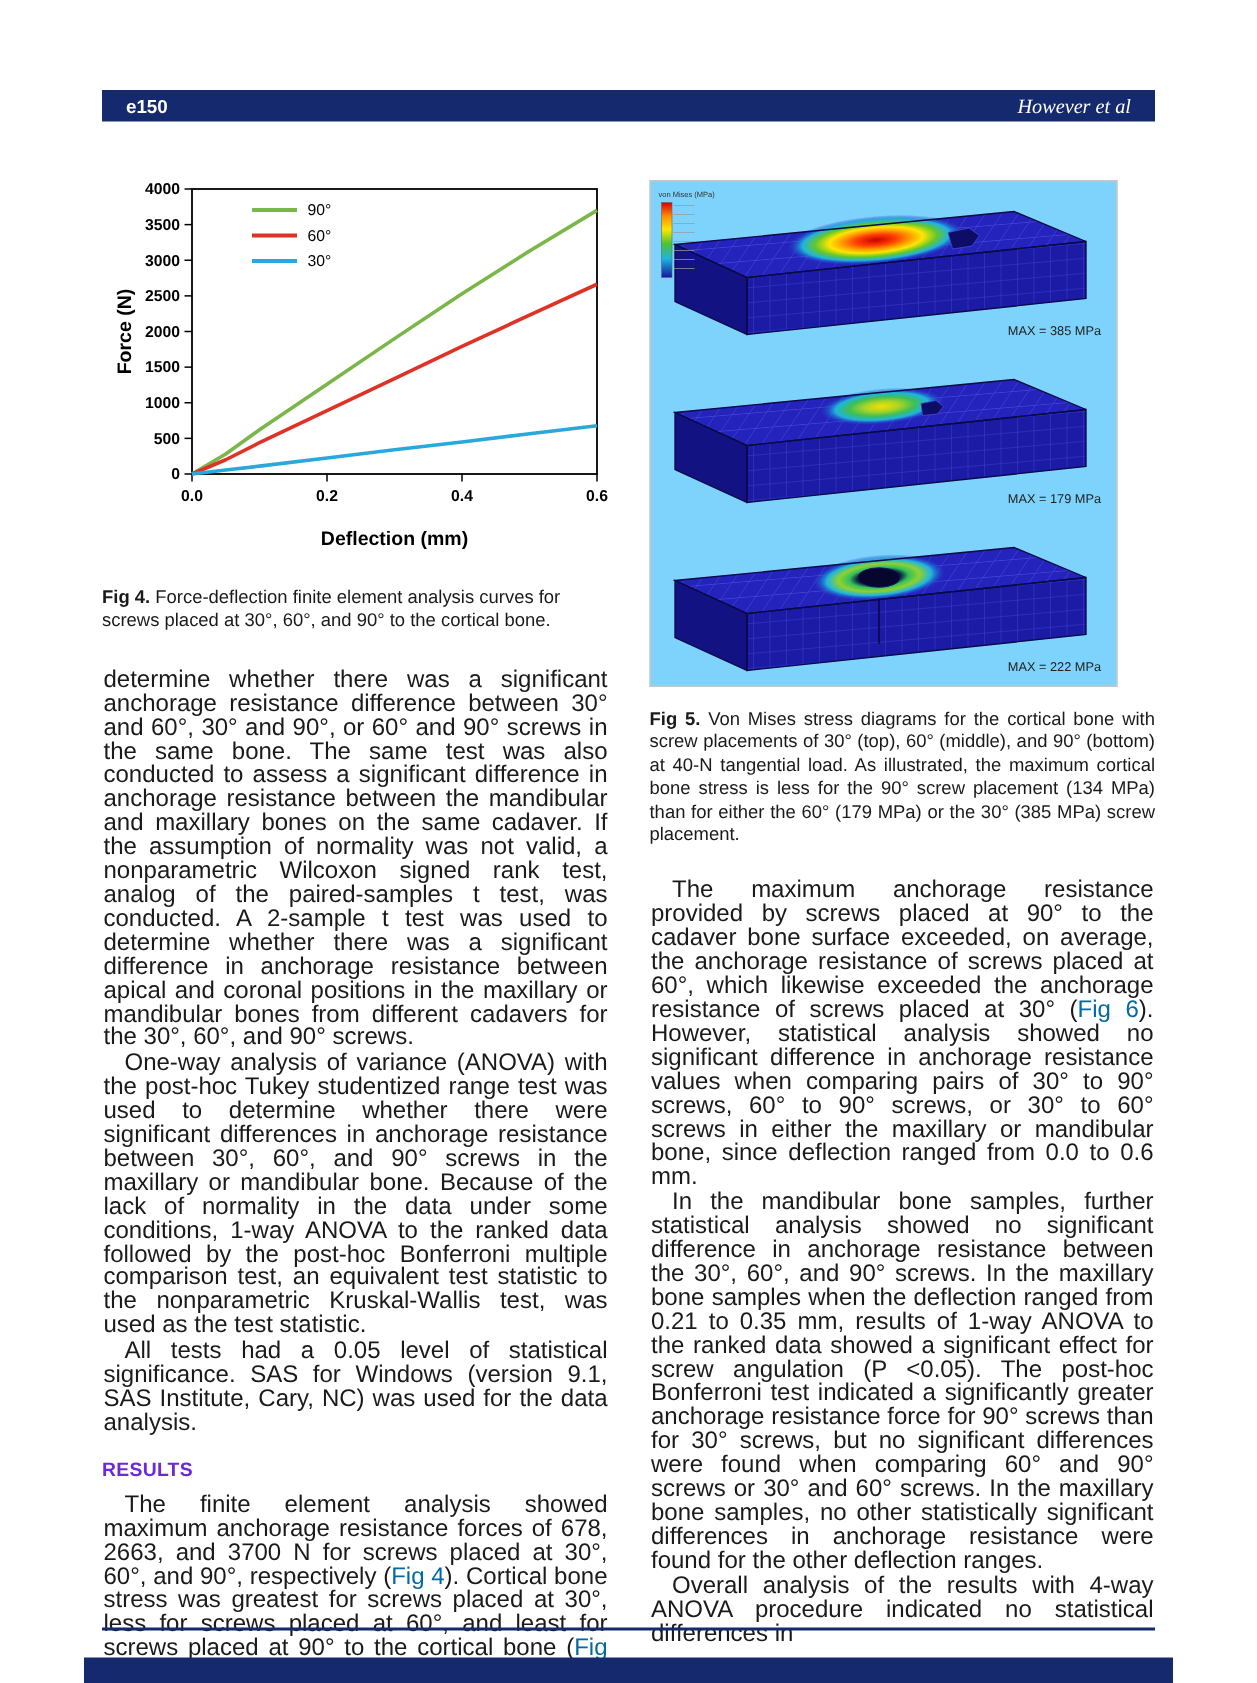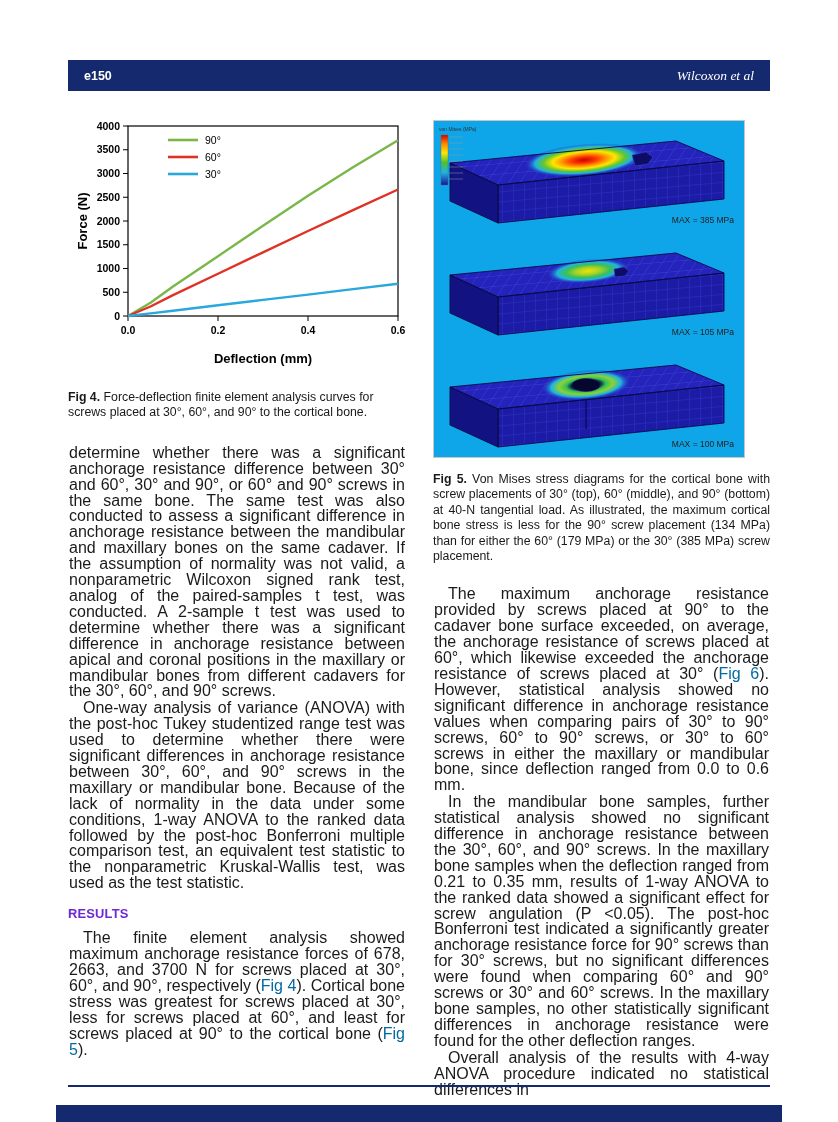--- a/index.html
+++ b/index.html
@@ -1,55 +1,55 @@
 <!DOCTYPE html>
 <html><head>
 <meta charset="utf-8">
 <style>
   html,body{margin:0;padding:0;background:#e8e8e8;}
   .page{position:relative;width:838px;height:1122px;background:#ffffff;margin:0 auto;
         font-family:"Liberation Sans",sans-serif;color:#1a1a1a;overflow:hidden;}
-  .header-bar{position:absolute;left:68px;top:60px;width:702px;height:31px;background:#152a6e;
+  .header-bar{position:absolute;left:68px;top:60px;width:702px;height:21px;background:#152a6e;
         color:#fff;display:flex;align-items:center;justify-content:space-between;
         padding:0 16px;box-sizing:border-box;}
   .header-page{font-size:12.5px;font-weight:700;}
   .header-title{font-family:"Liberation Serif",serif;font-style:italic;font-size:13.5px;}
   .col-left{position:absolute;left:68px;top:118px;width:338px;}
   .col-right{position:absolute;left:433px;top:120px;width:337px;}
   .body-p{font-size:16px;line-height:15.9px;text-align:justify;margin:1px;}
   .indent{text-indent:14px;}
   .caption{font-size:12.3px;line-height:15.4px;margin:14px 0 0 0;}
   .cap-just{text-align:justify;}
   .results-heading{color:#6d28d9;font-weight:700;font-size:12.9px;margin:15px 0 9px 0;letter-spacing:.2px;}
   .seg-bold{font-weight:700;margin-top:11px;}
   .seg-italic{}
   .seg-link{color:#0369a1;}
   svg text{font-family:"Liberation Sans",sans-serif;}
   .fig4-svg{margin-left:4px;}
-  .fig5-box{width:312px;height:338px;border:1px solid #c6c6c6;position:relative;background:#0ea5e9;box-sizing:border-box;}
+  .fig5-box{width:312px;height:338px;border:1px solid #c6c6c6;position:relative;background:#7dd3fc;box-sizing:border-box;}
   .fig5-panel{position:relative;height:112px;}
   .fig5-panel svg{position:absolute;left:2px;top:6px;}
   .max-label{position:absolute;right:10px;bottom:8px;font-size:8.5px;color:#222;}
   .colorbar{position:absolute;left:3px;top:3px;z-index:2;}
   .left-body{margin-top:24px;}
   .right-body{margin-top:22px;}
   .footer-rule{position:absolute;left:68px;top:1085px;width:702px;height:2px;background:#152a6e;}
   .footer-row{position:absolute;left:68px;top:1091px;width:702px;display:flex;justify-content:space-between;
         padding:0 16px;box-sizing:border-box;font-family:"Liberation Serif",serif;font-style:italic;
         color:#152a6e;font-size:13px;}
   .bottom-bar{position:absolute;left:56px;right:56px;bottom:0;height:17px;background:#152a6e;}
 </style>
 </head>
 <body>
 
 <div class="page">
 
   <div class="header-bar">
     <span class="header-page">e150</span>
-    <span class="header-title">Wilcoxon et al</span>
+    <span class="header-title">However et al</span>
   </div>
 
   <div class="col-left">
     <svg id="fig4-svg" class="fig4-svg" width="338" height="254">
         <rect x="56" y="8" width="270" height="190" fill="none" stroke="#000" stroke-width="1.2"></rect>
         <line x1="51" x2="56" y1="198" y2="198" stroke="#000" stroke-width="1"></line>
         <text x="48" y="201.5" text-anchor="end" font-size="10.5" font-weight="700" fill="#000">0</text>
         <line x1="51" x2="56" y1="174.25" y2="174.25" stroke="#000" stroke-width="1"></line>
         <text x="48" y="177.75" text-anchor="end" font-size="10.5" font-weight="700" fill="#000">500</text>
         <line x1="51" x2="56" y1="150.5" y2="150.5" stroke="#000" stroke-width="1"></line>
@@ -83,20 +83,21 @@
         <text x="133" y="25.5" font-size="10.5" fill="#000">90°</text>
         <line x1="96" x2="126" y1="39" y2="39" stroke="#e03127" stroke-width="2.6"></line>
         <text x="133" y="42.5" font-size="10.5" fill="#000">60°</text>
         <line x1="96" x2="126" y1="56" y2="56" stroke="#29a8dc" stroke-width="2.6"></line>
         <text x="133" y="59.5" font-size="10.5" fill="#000">30°</text>
       </svg>
     <p class="caption"><span class="seg-bold">Fig 4.</span><span> Force-deflection finite element analysis curves for screws placed at 30°, 60°, and 90° to the cortical bone.</span></p>
     <div class="left-body">
       <p class="body-p"><span>determine whether there was a significant anchorage resistance difference between 30° and 60°, 30° and 90°, or 60° and 90° screws in the same bone. The same test was also conducted to assess a significant difference in anchorage resistance between the mandibular and maxillary bones on the same cadaver. If the assumption of normality was not valid, a nonparametric Wilcoxon signed rank test, analog of the paired-samples </span><span class="seg-italic">t</span><span> test, was conducted. A 2-sample </span><span class="seg-italic">t</span><span> test was used to determine whether there was a significant difference in anchorage resistance between apical and coronal positions in the maxillary or mandibular bones from different cadavers for the 30°, 60°, and 90° screws.</span></p>
       <p class="body-p indent"><span>One-way analysis of variance (ANOVA) with the post-hoc Tukey studentized range test was used to determine whether there were significant differences in anchorage resistance between 30°, 60°, and 90° screws in the maxillary or mandibular bone. Because of the lack of normality in the data under some conditions, 1-way ANOVA to the ranked data followed by the post-hoc Bonferroni multiple comparison test, an equivalent test statistic to the nonparametric Kruskal-Wallis test, was used as the test statistic.</span></p>
+      <p class="body-p indent"><span>All tests had a 0.05 level of statistical significance. SAS for Windows (version 9.1, SAS Institute, Cary, NC) was used for the data analysis.</span></p>
       <h3 class="results-heading">RESULTS</h3>
       <p class="body-p indent"><span>The finite element analysis showed maximum anchorage resistance forces of 678, 2663, and 3700 N for screws placed at 30°, 60°, and 90°, respectively (</span><span class="seg-link">Fig 4</span><span>). Cortical bone stress was greatest for screws placed at 30°, less for screws placed at 60°, and least for screws placed at 90° to the cortical bone (</span><span class="seg-link">Fig 5</span><span>).</span></p>
     </div>
   </div>
 
   <div class="col-right">
     <div class="fig5-box">
 
       <svg class="colorbar" width="54" height="66">
         <defs>
@@ -177,21 +178,21 @@
           <polygon points="14,36 240,14 288,34 62,58" fill="url(#m2t)"></polygon>
           <polygon points="62,58 288,34 288,72 62,96" fill="#1b1ba6"></polygon>
           <polygon points="62,58 288,34 288,72 62,96" fill="url(#m2f)"></polygon>
           <polygon points="14,36 62,58 62,96 14,74" fill="#121283"></polygon>
           <ellipse cx="152" cy="32" rx="42" ry="12" fill="url(#sp2)" transform="rotate(-5 152 32)"></ellipse>
           <path d="M178,30 l10,-2 5,4 -4,5 -10,1 z" fill="#0d0d66" stroke="#4a4ae0" stroke-width="0.5"></path>
           <polygon points="14,36 240,14 288,34 62,58" fill="none" stroke="#0a0a46" stroke-width="0.9"></polygon>
           <polygon points="62,58 288,34 288,72 62,96" fill="none" stroke="#0a0a46" stroke-width="0.9"></polygon>
           <polygon points="14,36 62,58 62,96 14,74" fill="none" stroke="#0a0a46" stroke-width="0.9"></polygon>
         </svg>
-        <div class="max-label">MAX = 105 MPa</div>
+        <div class="max-label">MAX = 179 MPa</div>
       </div>
 
       <div class="fig5-panel">
         <svg width="306" height="104" viewBox="0 0 306 104">
           <defs>
             <pattern id="m3t" width="11" height="11" patternUnits="userSpaceOnUse" patternTransform="skewX(-34) skewY(-5)">
               <path d="M0 0H11M0 0V11" stroke="#4a4ae0" stroke-width="0.7" fill="none"></path>
             </pattern>
             <pattern id="m3f" width="11" height="10" patternUnits="userSpaceOnUse" patternTransform="skewY(-5)">
               <path d="M0 0H11M0 0V10" stroke="#3d3dd0" stroke-width="0.7" fill="none"></path>
@@ -210,21 +211,21 @@
           <polygon points="62,58 288,34 288,72 62,96" fill="#1b1ba6"></polygon>
           <polygon points="62,58 288,34 288,72 62,96" fill="url(#m3f)"></polygon>
           <polygon points="14,36 62,58 62,96 14,74" fill="#121283"></polygon>
           <ellipse cx="150" cy="34" rx="45" ry="15" fill="url(#sp3)" transform="rotate(-5 150 34)"></ellipse>
           <ellipse cx="150" cy="34" rx="14" ry="6.5" fill="#06062e" stroke="#1a1a70" stroke-width="0.6"></ellipse>
           <path d="M150,48 L150,78" stroke="#0a0a50" stroke-width="1.2"></path>
           <polygon points="14,36 240,14 288,34 62,58" fill="none" stroke="#0a0a46" stroke-width="0.9"></polygon>
           <polygon points="62,58 288,34 288,72 62,96" fill="none" stroke="#0a0a46" stroke-width="0.9"></polygon>
           <polygon points="14,36 62,58 62,96 14,74" fill="none" stroke="#0a0a46" stroke-width="0.9"></polygon>
         </svg>
-        <div class="max-label">MAX = 100 MPa</div>
+        <div class="max-label">MAX = 222 MPa</div>
       </div>
     </div>
 
     <p class="caption cap-just"><span class="seg-bold">Fig 5.</span><span> Von Mises stress diagrams for the cortical bone with screw placements of 30° (</span><span class="seg-italic">top</span><span>), 60° (</span><span class="seg-italic">middle</span><span>), and 90° (</span><span class="seg-italic">bottom</span><span>) at 40-N tangential load. As illustrated, the maximum cortical bone stress is less for the 90° screw placement (134 MPa) than for either the 60° (179 MPa) or the 30° (385 MPa) screw placement.</span></p>
 
     <div class="right-body">
       <p class="body-p indent"><span>The maximum anchorage resistance provided by screws placed at 90° to the cadaver bone surface exceeded, on average, the anchorage resistance of screws placed at 60°, which likewise exceeded the anchorage resistance of screws placed at 30° (</span><span class="seg-link">Fig 6</span><span>). However, statistical analysis showed no significant difference in anchorage resistance values when comparing pairs of 30° to 90° screws, 60° to 90° screws, or 30° to 60° screws in either the maxillary or mandibular bone, since deflection ranged from 0.0 to 0.6 mm.</span></p>
       <p class="body-p indent"><span>In the mandibular bone samples, further statistical analysis showed no significant difference in anchorage resistance between the 30°, 60°, and 90° screws. In the maxillary bone samples when the deflection ranged from 0.21 to 0.35 mm, results of 1-way ANOVA to the ranked data showed a significant effect for screw angulation (</span><span class="seg-italic">P</span><span> &lt;0.05). The post-hoc Bonferroni test indicated a significantly greater anchorage resistance force for 90° screws than for 30° screws, but no significant differences were found when comparing 60° and 90° screws or 30° and 60° screws. In the maxillary bone samples, no other statistically significant differences in anchorage resistance were found for the other deflection ranges.</span></p>
       <p class="body-p indent"><span>Overall analysis of the results with 4-way ANOVA procedure indicated no statistical differences in</span></p>
     </div>

